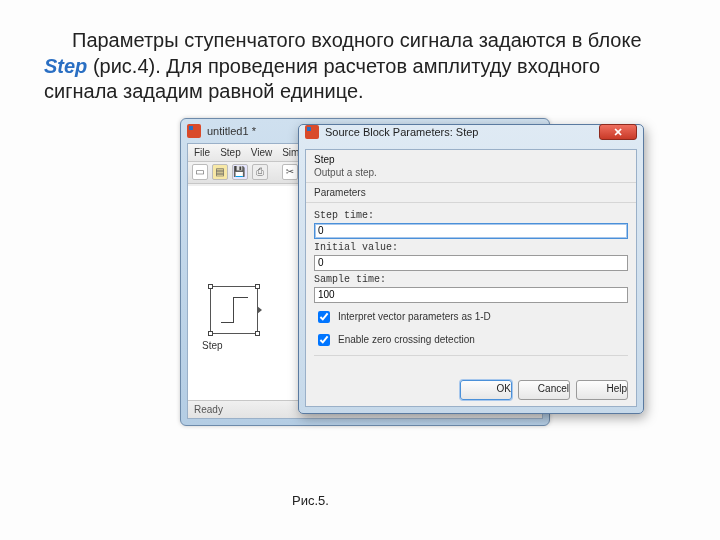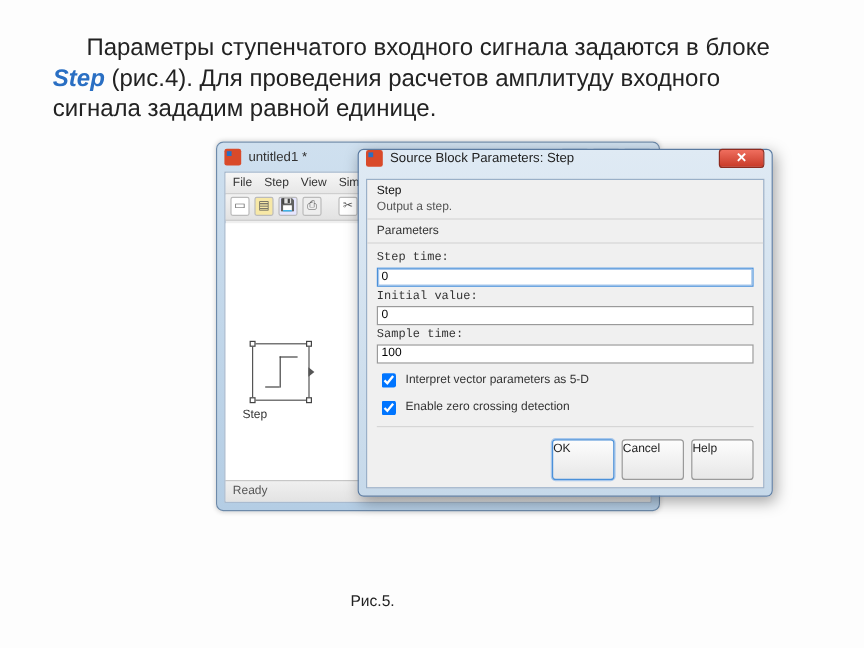--- a/index.html
+++ b/index.html
@@ -243,26 +243,26 @@
     font-size:10px; color:#333;
     margin-top:5px;
   }
   .chk input{ width:12px;height:12px; }
   .btn-row{
     position:absolute;
     right:8px; bottom:6px;
     display:flex; gap:6px;
   }
   .btn{
-    width:52px; height:34px;
+    width:52px; height:20px;
     background: linear-gradient(#fdfdfd,#e7e7e7);
     border:1px solid #9a9a9a;
     border-radius:3px;
     font-size:10px; color:#222;
-    text-align:left; line-height:16px;
+    text-align:right; line-height:16px;
   }
   .btn.default{
     border:1px solid #4a90d9;
     box-shadow:0 0 0 1px #a7c7ec;
   }
   hr.divider{
     margin:6px 0;
     border:none;border-top:1px solid #d6d6d6;
   }
 </style>
@@ -339,21 +339,21 @@
         <div class="field">
           <label>Initial value:</label>
           <input type="text" value="0" style="">
         </div>
         <div class="field">
           <label>Sample time:</label>
           <input type="text" value="100" style="">
         </div>
         <div class="chk">
           <input type="checkbox" checked="" style="">
-          <span>Interpret vector parameters as 5-D</span>
+          <span>Interpret vector parameters as 1-D</span>
         </div>
         <div class="chk">
           <input type="checkbox" checked="" style="">
           <span>Enable zero crossing detection</span>
         </div>
         <hr class="divider">
       </div>
       <div class="btn-row">
         <div class="btn default">OK</div>
         <div class="btn">Cancel</div>

